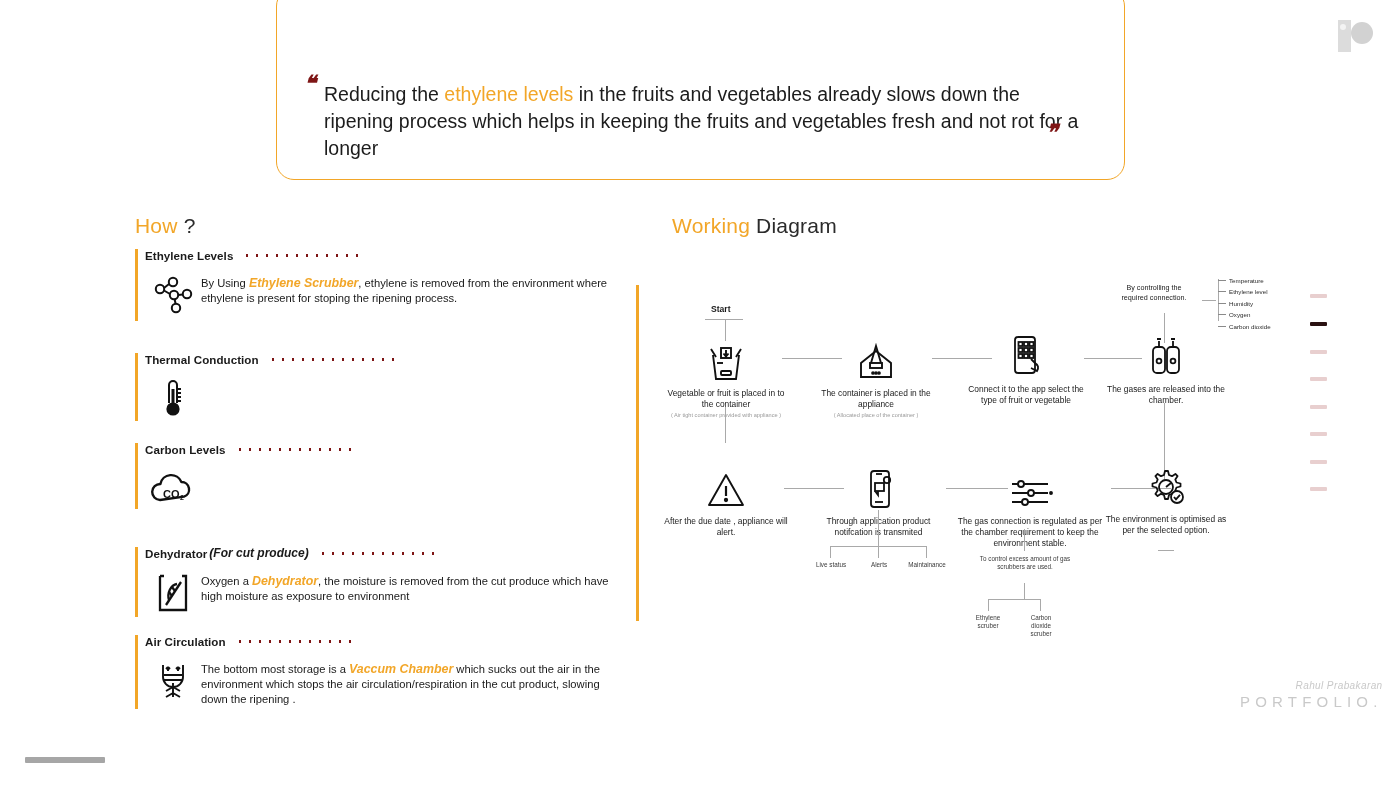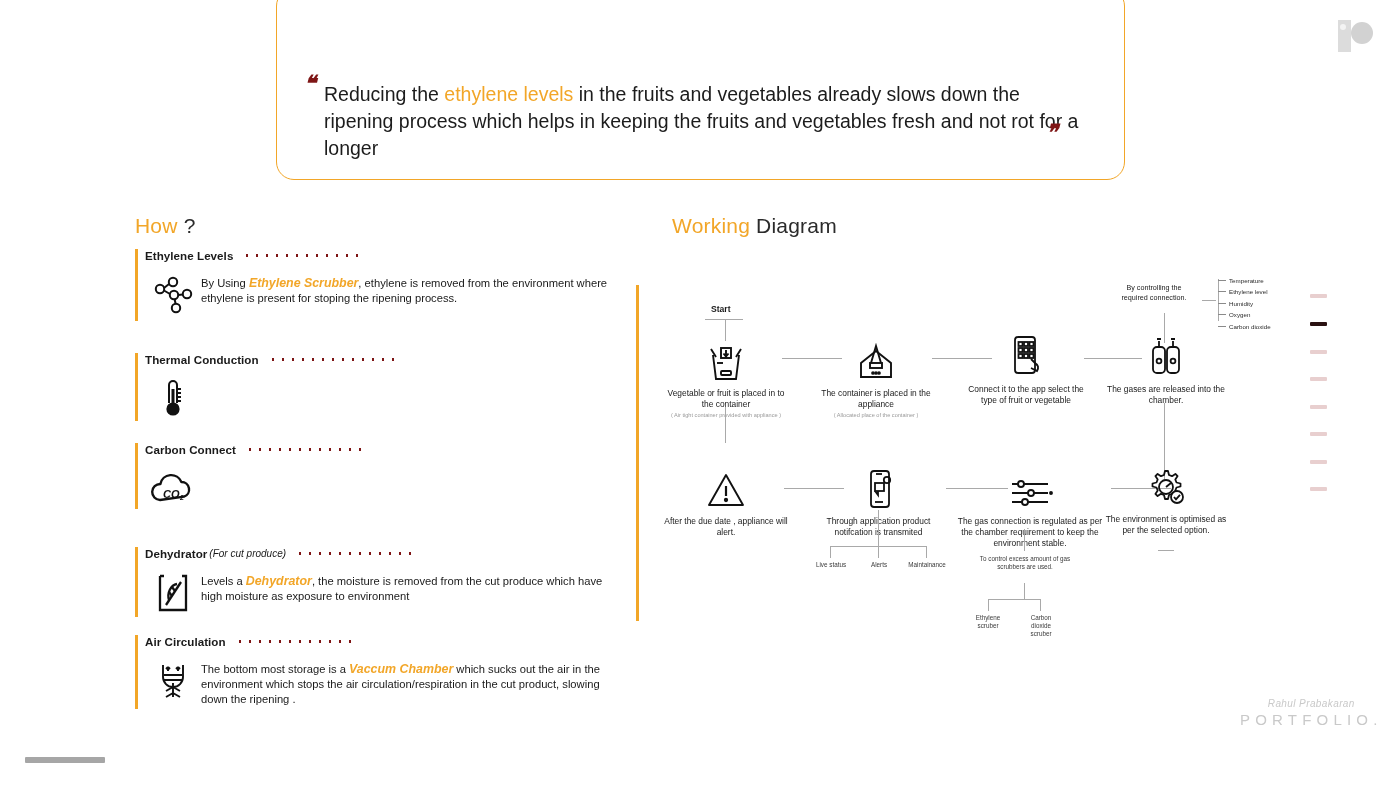--- a/index.html
+++ b/index.html
@@ -44,26 +44,26 @@
   .sec-title .accent { color: #f2a628; }
   #how-title { left: 135px; top: 214px; }
   #wd-title  { left: 672px; top: 214px; }
 
   
   .how-list { position: absolute; left: 135px; top: 246px; width: 480px; }
   .how-item { position: relative; margin-bottom: 14px; padding-left: 0; }
   .how-bar { position: absolute; left: 0; top: 3px; width: 2.6px; background: #f2a628; }
   .how-head { display: flex; align-items: center; gap: 9px; padding-left: 10px; height: 18px; }
   .how-head .htxt { font-size: 11.6px; font-weight: bold; color: #1a1a1a; letter-spacing: .05px; }
-  .how-head .hsub { font-size: 10px; font-style: italic; color: #1a1a1a; font-weight: normal; }
+  .how-head .hsub { font-size: 12px; font-style: italic; color: #1a1a1a; font-weight: bold; }
   .dots { display: inline-block; height: 3px; flex: 0 0 auto;
           background-image: radial-gradient(circle, #7e1515 0 1.3px, transparent 1.4px);
           background-size: 10px 3px; background-repeat: repeat-x; }
   .how-body { display: flex; align-items: flex-start; padding-left: 10px; margin-top: 8px; }
-  .how-ico { flex: 0 0 56px; height: 46px; display: flex; align-items: center; justify-content: center; font-style: italic; }
+  .how-ico { flex: 0 0 56px; height: 46px; display: flex; align-items: center; justify-content: center; }
   .how-ico svg { display: block; }
   .how-desc { font-size: 11.2px; line-height: 1.32; color: #1a1a1a; padding-top: 3px; }
   .how-desc .em { color: #f2a628; font-style: italic; font-weight: bold; font-size: 12.4px; }
 
   
   .wd { position: absolute; left: 636px; top: 285px; width: 700px; height: 340px; }
   .wd-bar { position: absolute; left: 0; top: 0; width: 2.6px; height: 336px; background: #f2a628; }
   .node { position: absolute; text-align: center; }
   .node .ico { height: 46px; display: flex; align-items: flex-end; justify-content: center; }
   .node .cap { font-size: 8.4px; line-height: 1.32; color: #1a1a1a; margin-top: 5px; }
@@ -76,21 +76,21 @@
   .param-list { position: absolute; font-size: 6.2px; line-height: 1.85; color: #2a2a2a; }
   .param-list div { position: relative; padding-left: 11px; white-space: nowrap; }
   .param-list div::before { content: ""; position: absolute; left: 0; top: 5px; width: 8px; height: 1px; background: #8a8a8a; }
 
   
   .pager { position: absolute; left: 1310px; top: 294px; }
   .pdash { width: 17px; height: 4px; background: #e8cfcf; margin-bottom: 23.5px; border-radius: 1px; }
   .pdash.on { background: #2a1212; height: 4.5px; }
 
   
-  .footer { position: absolute; left: 1240px; top: 698px; text-align: center; }
+  .footer { position: absolute; left: 1240px; top: 680px; text-align: right; }
   .f-name { font-size: 10px; color: #c9c9c9; font-style: italic; letter-spacing: .4px; }
   .f-port { font-size: 15px; color: #c9c9c9; letter-spacing: 5.2px; margin-top: 2px; }
 
   .scrollbar { position: absolute; left: 25px; top: 757px; width: 80px; height: 6px;
                background: #a6a6a6; border-radius: 1px; }
 </style>
 </head>
 <body>
 
 <div class="page">
@@ -152,21 +152,21 @@
             <path d="M13 27 V12" stroke="#111" stroke-width="3"></path>
             <path d="M17 12 h4 M17 16 h4 M17 20 h4 M17 24 h4"></path>
           </svg>
         </div>
       </div>
     </div>
 
     <div class="how-item" style="height:72px; margin-top:14px">
       <div class="how-bar" style="height:66px"></div>
       <div class="how-head">
-        <span class="htxt">Carbon Connect</span>
+        <span class="htxt">Carbon Levels</span>
         <span class="dots" style="width:118px"></span>
       </div>
       <div class="how-body">
         <div class="how-ico">
           <svg width="46" height="38" viewBox="0 0 46 38" fill="none" stroke="#111" stroke-width="2.4">
             <path d="M10 30 a8 8 0 0 1 0.4 -16 a11 11 0 0 1 21 -2 a7.5 7.5 0 0 1 2.6 14.6 z" stroke-linejoin="round"></path>
             <text x="13" y="28" font-family="Liberation Sans, sans-serif" font-size="11" font-weight="bold" fill="#111" stroke="none">CO</text>
             <text x="30" y="30" font-family="Liberation Sans, sans-serif" font-size="7" font-weight="bold" fill="#111" stroke="none">2</text>
           </svg>
         </div>
@@ -183,21 +183,21 @@
       <div class="how-body">
         <div class="how-ico">
           <svg width="36" height="42" viewBox="0 0 36 42" fill="none" stroke="#111" stroke-width="2.3">
             <path d="M5 4 H9 M5 4 V38 H31 V4 H27"></path>
             <path d="M26 10 L11 33"></path>
             <path d="M22 12 a10 12 0 0 0 -8 16"></path>
             <path d="M17 15 l3 4 M14 20 l3 4"></path>
           </svg>
         </div>
         <div class="how-desc">
-          <span>Levels a </span><span class="em">Dehydrator</span><span>, the moisture is removed from the cut produce which have high moisture as exposure to environment</span>
+          <span>Oxygen a </span><span class="em">Dehydrator</span><span>, the moisture is removed from the cut produce which have high moisture as exposure to environment</span>
         </div>
       </div>
     </div>
 
     <div class="how-item" style="height:78px; margin-top:14px">
       <div class="how-bar" style="height:74px"></div>
       <div class="how-head">
         <span class="htxt">Air Circulation</span>
         <span class="dots" style="width:118px"></span>
       </div>

